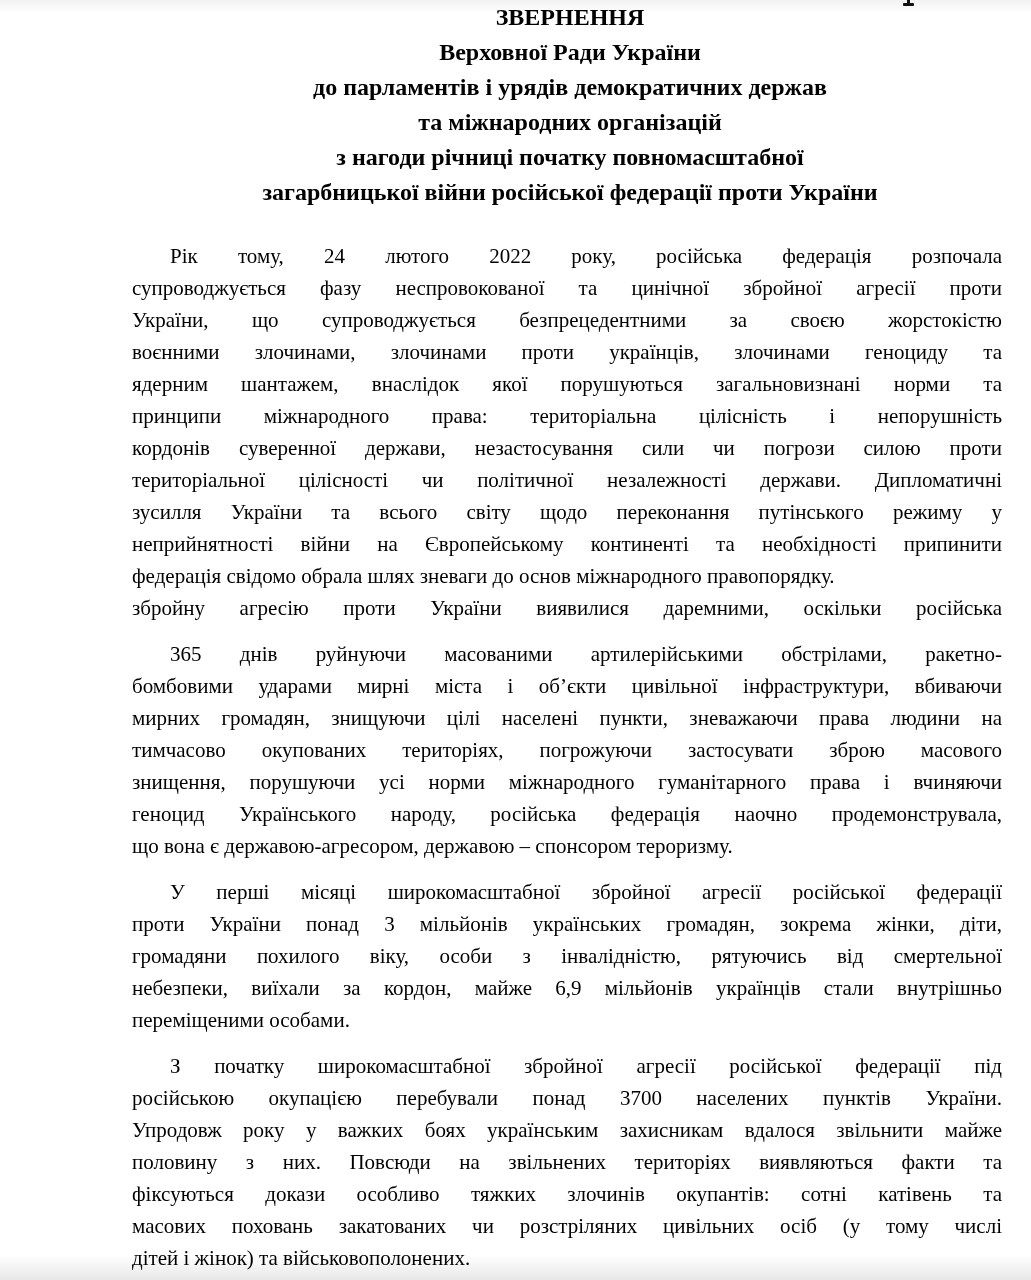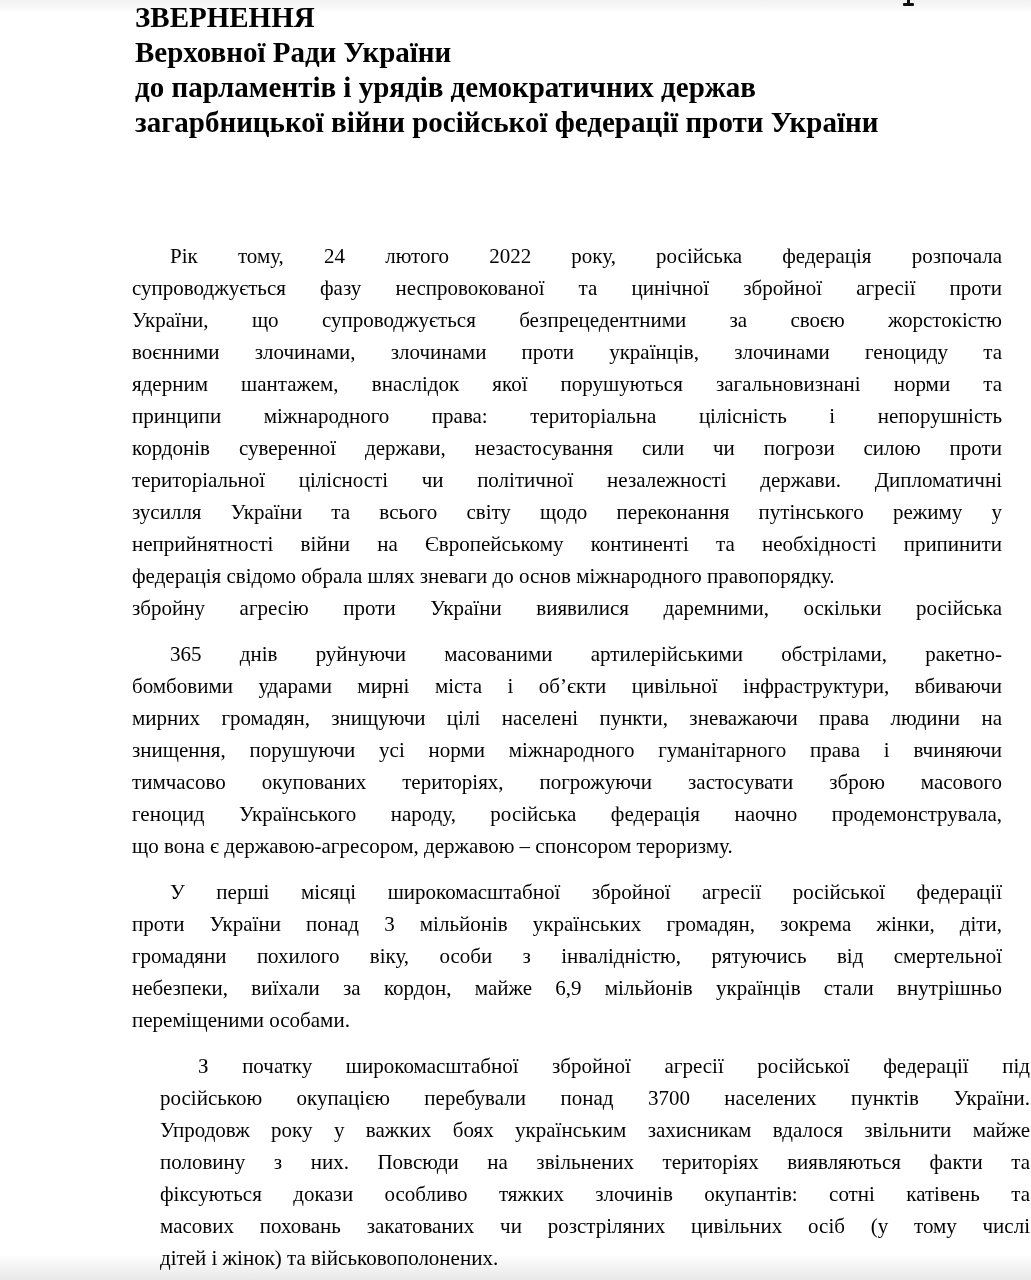--- a/index.html
+++ b/index.html
@@ -50,31 +50,32 @@
     background: #111111;
     border-radius: 1px;
   }
   .title-block {
     position: absolute;
     left: 135px; top: 0;
     width: 870px;
   }
   .title-line {
     font-weight: bold;
-    font-size: 29px;
+    font-size: 24px;
     line-height: 35px;
+    text-align: center;
     white-space: nowrap;
   }
   .body-block {
     position: absolute;
     left: 132px; top: 240px;
     width: 870px;
   }
   .para { margin: 0 0 14px 0; }
-  .para:last-child { margin-bottom: 0; margin-left: 28px; }
+  .para:last-child { margin-bottom: 0; }
   .text-line {
     font-size: 21px;
     line-height: 32px;
     text-align: justify;
     text-align-last: justify;
     width: 870px;
   }
   .text-line.first {
     padding-left: 38px;
     width: 832px;
@@ -92,20 +93,22 @@
 
   <div class="crop-glyph">
     <span class="stem"></span>
     <span class="foot"></span>
   </div>
 
   <header class="title-block">
     <div class="title-line">ЗВЕРНЕННЯ</div>
     <div class="title-line">Верховної Ради України</div>
     <div class="title-line">до парламентів і урядів демократичних держав</div>
+    <div class="title-line">та міжнародних організацій</div>
+    <div class="title-line">з нагоди річниці початку повномасштабної</div>
     <div class="title-line">загарбницької війни російської федерації проти України</div>
   </header>
 
   <main class="body-block">
 
     <div class="para">
       <div class="text-line first">Рік тому, 24 лютого 2022 року, російська федерація розпочала</div>
       <div class="text-line">супроводжується фазу неспровокованої та цинічної збройної агресії проти</div>
       <div class="text-line">України, що супроводжується безпрецедентними за своєю жорстокістю</div>
       <div class="text-line">воєнними злочинами, злочинами проти українців, злочинами геноциду та</div>
@@ -116,22 +119,22 @@
       <div class="text-line">зусилля України та всього світу щодо переконання путінського режиму у</div>
       <div class="text-line">неприйнятності війни на Європейському континенті та необхідності припинити</div>
       <div class="text-line plast">федерація свідомо обрала шлях зневаги до основ міжнародного правопорядку.</div>
       <div class="text-line">збройну агресію проти України виявилися даремними, оскільки російська</div>
     </div>
 
     <div class="para">
       <div class="text-line first">365 днів руйнуючи масованими артилерійськими обстрілами, ракетно-</div>
       <div class="text-line">бомбовими ударами мирні міста і об’єкти цивільної інфраструктури, вбиваючи</div>
       <div class="text-line">мирних громадян, знищуючи цілі населені пункти, зневажаючи права людини на</div>
+      <div class="text-line">тимчасово окупованих територіях, погрожуючи застосувати зброю масового</div>
       <div class="text-line">знищення, порушуючи усі норми міжнародного гуманітарного права і вчиняючи</div>
-      <div class="text-line">тимчасово окупованих територіях, погрожуючи застосувати зброю масового</div>
       <div class="text-line">геноцид Українського народу, російська федерація наочно продемонструвала,</div>
       <div class="text-line plast">що вона є державою-агресором, державою – спонсором тероризму.</div>
     </div>
 
     <div class="para">
       <div class="text-line first">У перші місяці широкомасштабної збройної агресії російської федерації</div>
       <div class="text-line">проти України понад 3 мільйонів українських громадян, зокрема жінки, діти,</div>
       <div class="text-line">громадяни похилого віку, особи з інвалідністю, рятуючись від смертельної</div>
       <div class="text-line">небезпеки, виїхали за кордон, майже 6,9 мільйонів українців стали внутрішньо</div>
       <div class="text-line plast">переміщеними особами.</div>

